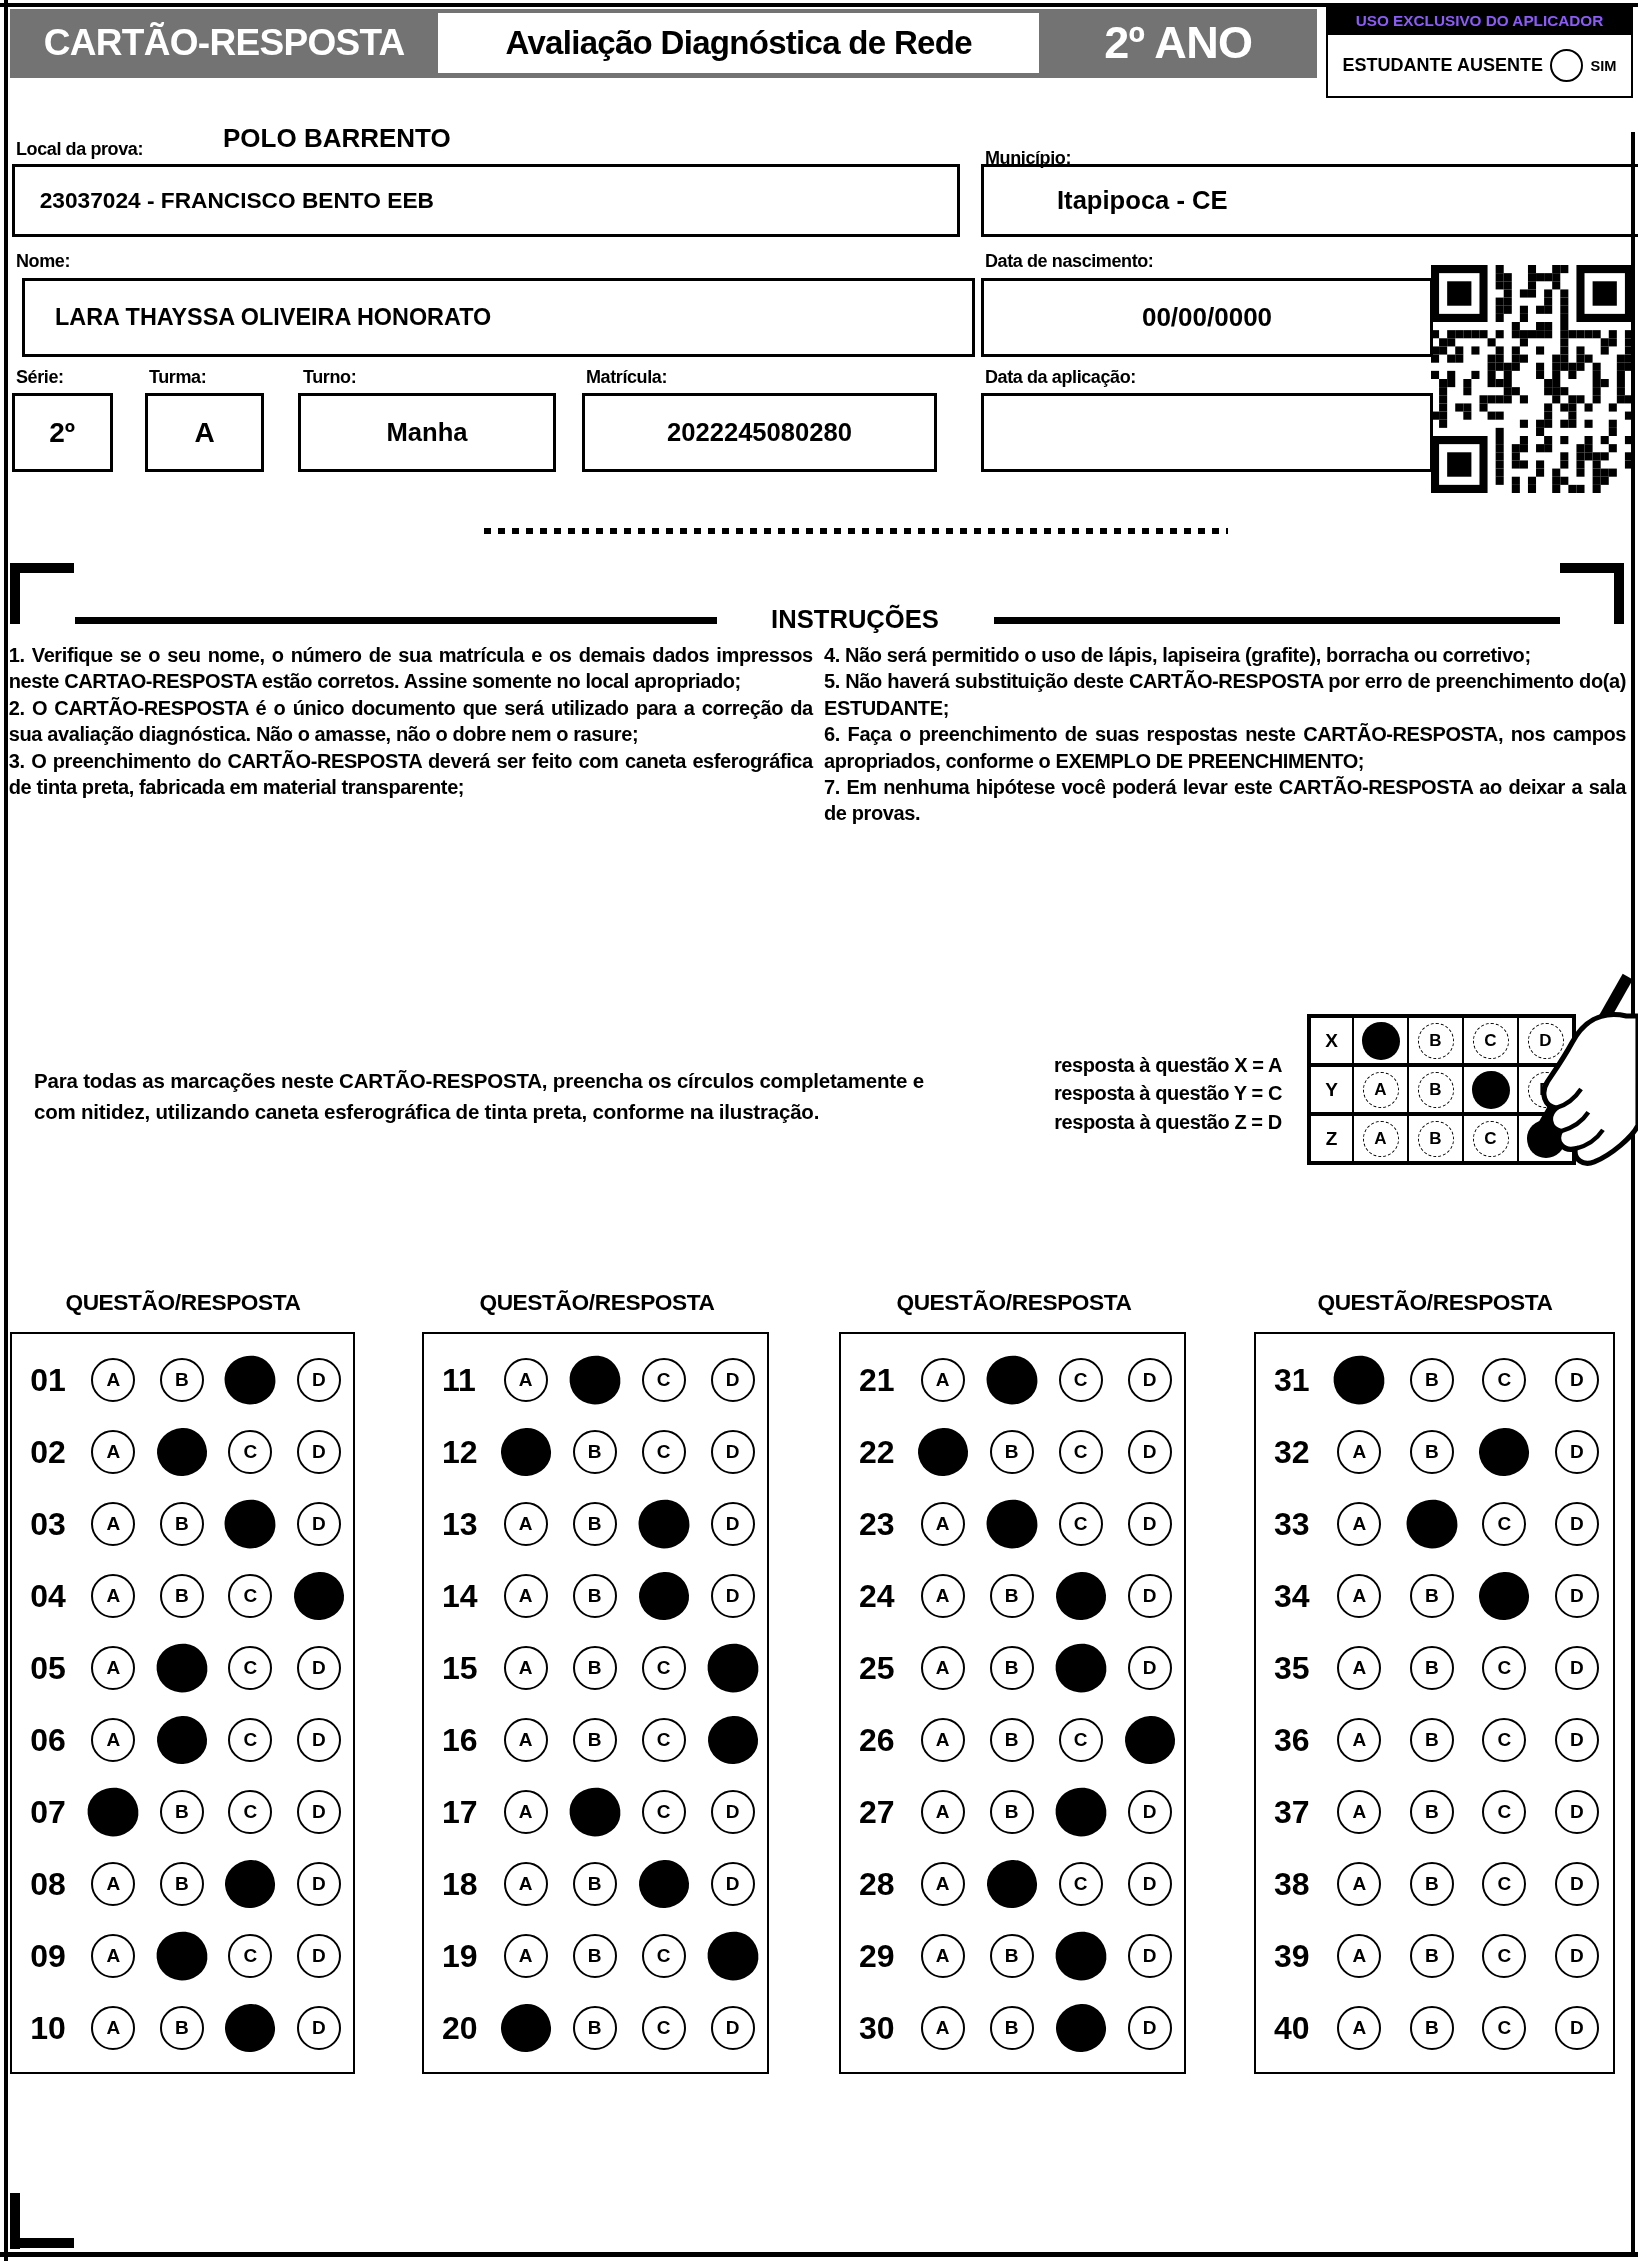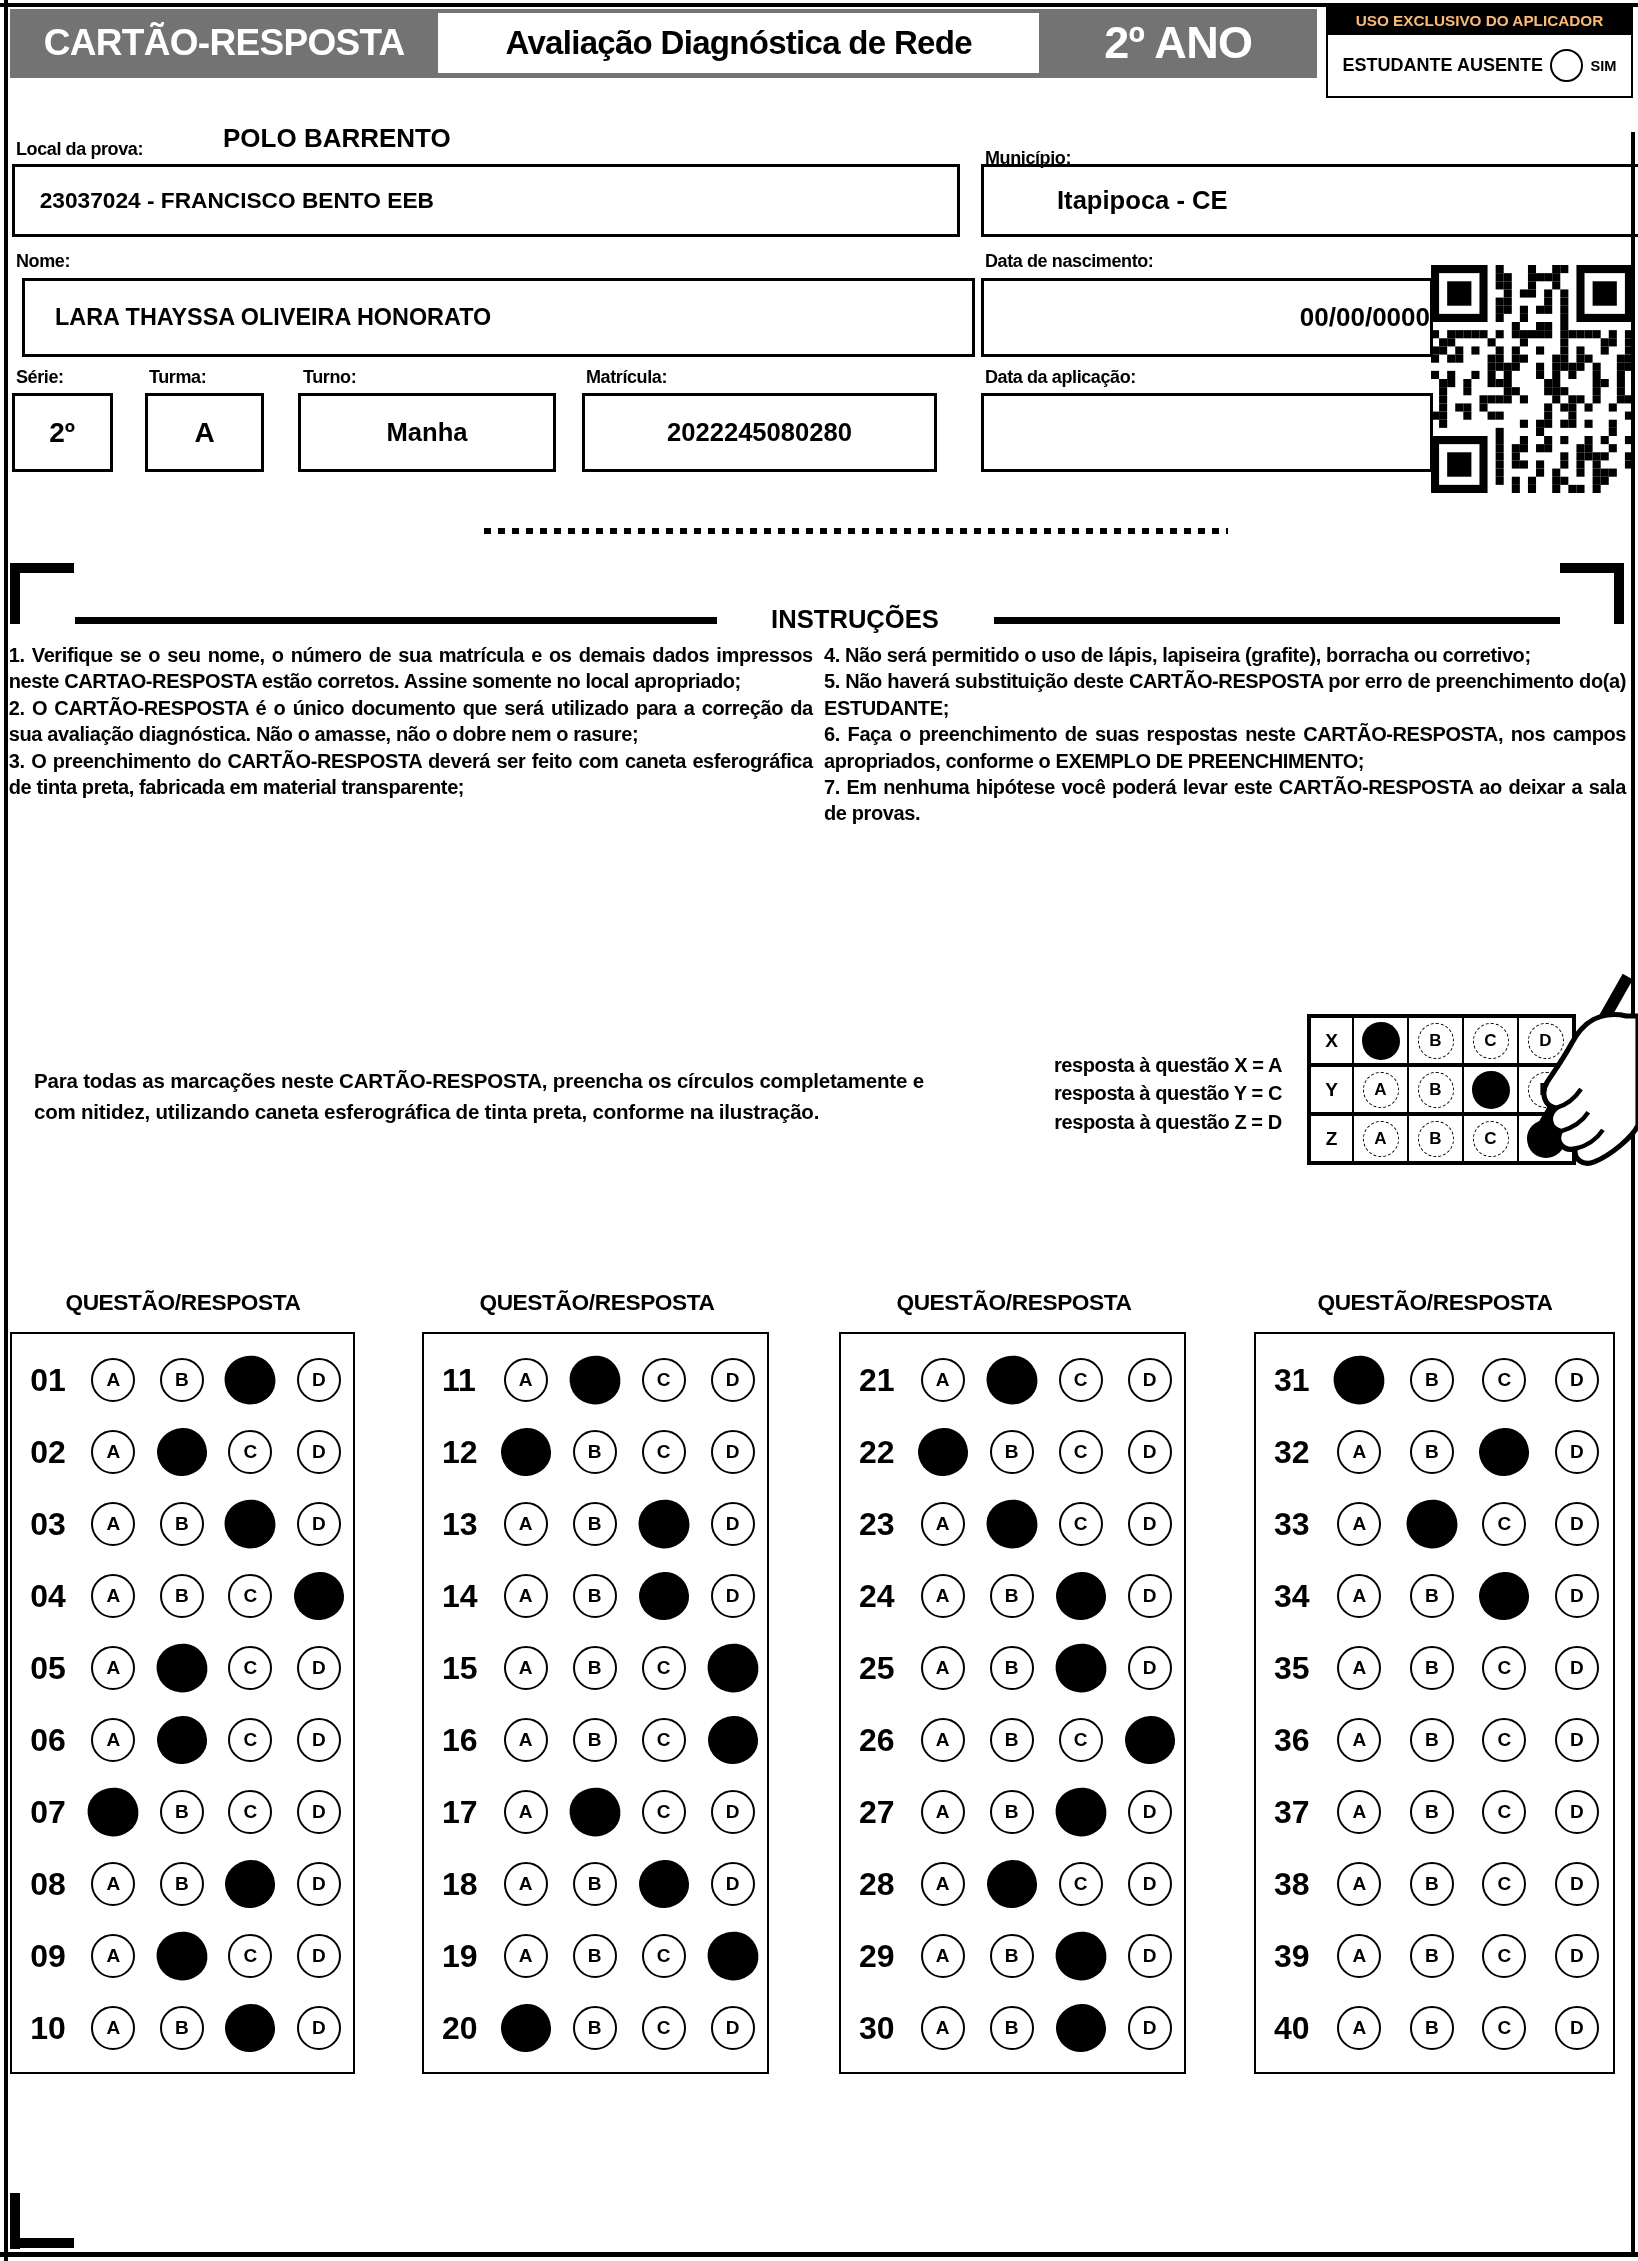--- a/index.html
+++ b/index.html
@@ -9,21 +9,21 @@
   .bar{background:#000;}
   
   .head-band{left:10.2px;top:8.8px;width:1307px;height:69px;background:#737373;display:flex;align-items:stretch;}
   .head-title{width:428px;display:flex;align-items:center;justify-content:center;color:#fff;
               font-size:37px;font-weight:bold;letter-spacing:-0.7px;}
   .head-sub{flex:1;background:#fff;margin:4.4px 0;display:flex;align-items:center;justify-content:center;
             font-size:33px;font-weight:bold;letter-spacing:-0.7px;}
   .head-grade{width:278px;display:flex;align-items:center;justify-content:center;color:#fff;
               font-size:45px;font-weight:bold;letter-spacing:-0.7px;}
   .uso-box{left:1326px;top:7.3px;width:307px;height:94px;}
-  .uso-top{height:28px;background:#000;color:#fdba74;display:flex;align-items:center;justify-content:center;
+  .uso-top{height:28px;background:#000;color:#8b5cf6;display:flex;align-items:center;justify-content:center;
            font-size:15.3px;font-weight:bold;}
   .uso-bottom{height:61px;border:2.2px solid #000;border-top:none;display:flex;align-items:center;
               justify-content:center;gap:7.3px;font-size:18px;font-weight:bold;}
   .circle-sm{width:29px;height:29px;border:2.2px solid #000;border-radius:50%;}
   .sim{font-size:14.6px;font-weight:bold;}
   
   .lbl{font-size:18px;font-weight:bold;letter-spacing:-0.4px;}
   .fbox{border:3.7px solid #000;display:flex;align-items:center;font-weight:bold;}
   .fbox.center{justify-content:center;}
   
@@ -93,21 +93,21 @@
   <div class="abs fbox" style="left:981px;top:164px;width:645px;height:67px;padding-left:73px;font-size:25.6px;">
     <span>Itapipoca - CE</span>
   </div>
 
   <div class="abs lbl" style="left:16px;top:251px;">Nome:</div>
   <div class="abs fbox" style="left:22px;top:278px;width:917px;height:73px;padding-left:30px;font-size:23.4px;">
     <span>LARA THAYSSA OLIVEIRA HONORATO</span>
   </div>
 
   <div class="abs lbl" style="left:985px;top:251px;">Data de nascimento:</div>
-  <div class="abs fbox center" style="left:981px;top:278px;width:446px;height:73px;font-size:26px;justify-content:flex-end;">
+  <div class="abs fbox center" style="left:981px;top:278px;width:446px;height:73px;font-size:26px;">
     <span>00/00/0000</span>
   </div>
 
   <div class="abs" style="left:1431px;top:265px;width:202px;height:228px;" id="qr-holder"><svg width="202" height="228" viewBox="0 0 275 308" preserveAspectRatio="none">
         <rect x="0" y="88" width="11" height="11" fill="#000"></rect>
         <rect x="0" y="110" width="11" height="11" fill="#000"></rect>
         <rect x="0" y="121" width="11" height="11" fill="#000"></rect>
         <rect x="0" y="143" width="11" height="11" fill="#000"></rect>
         <rect x="0" y="198" width="11" height="11" fill="#000"></rect>
         <rect x="11" y="99" width="11" height="11" fill="#000"></rect>

